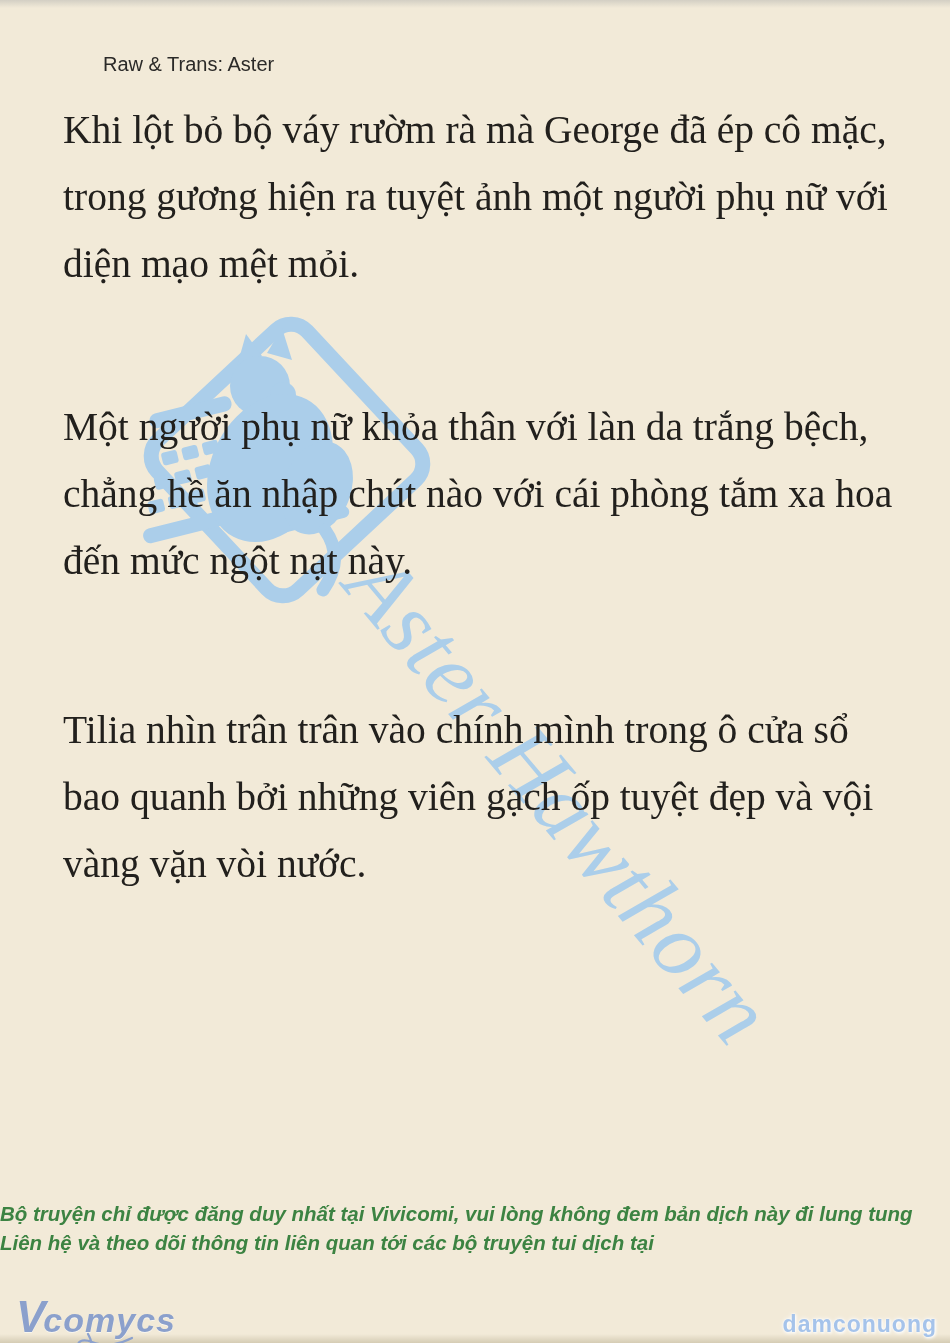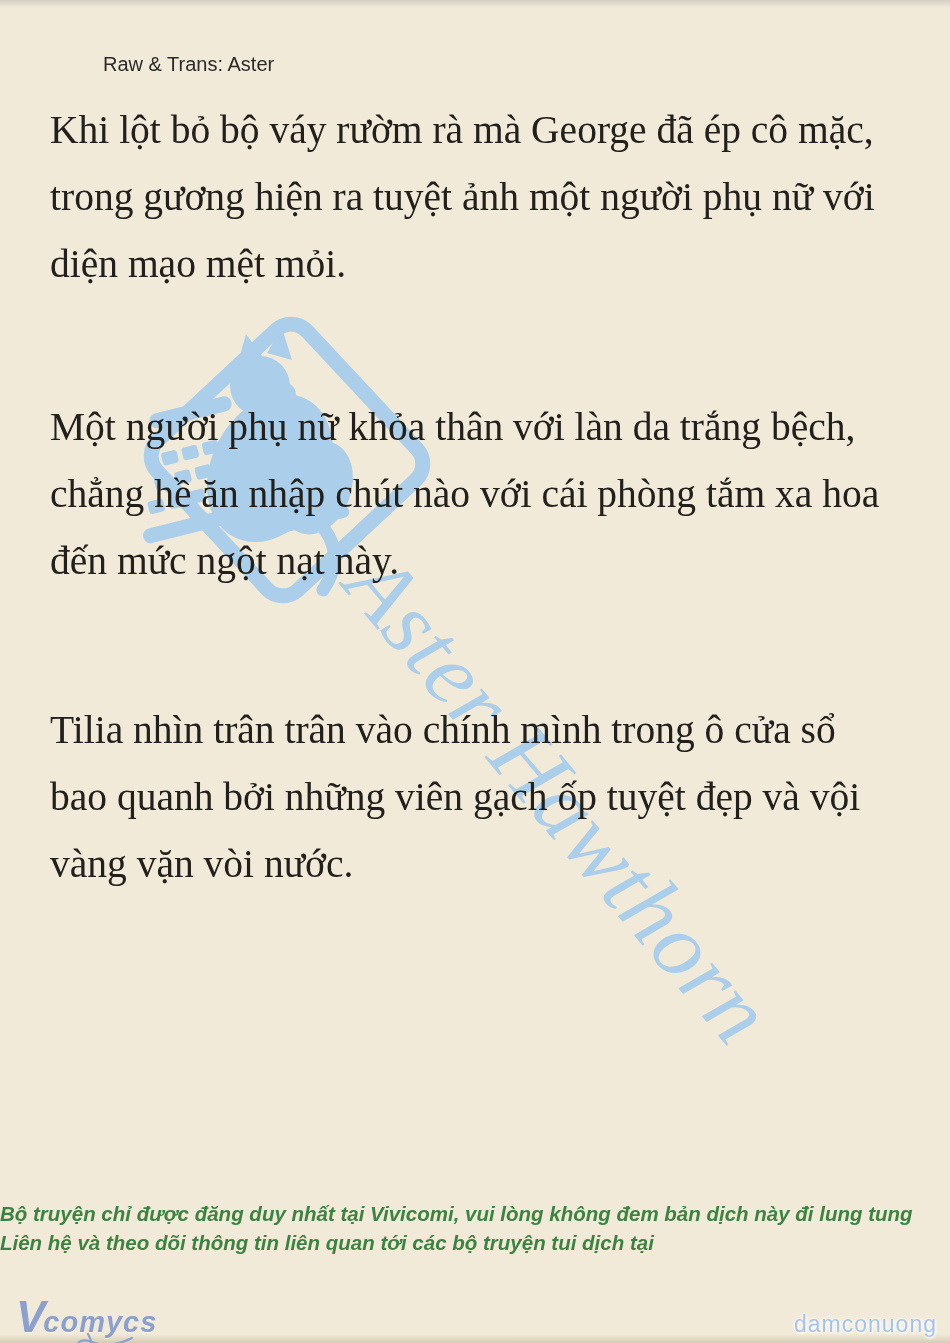--- a/index.html
+++ b/index.html
@@ -30,21 +30,21 @@
   .watermark{position:absolute;left:0;top:0;z-index:1;}
   .stamp{position:absolute;left:95px;top:298px;width:380px;height:340px;}
   .wm-text{
     position:absolute;left:402px;top:536px;
     font-style:italic;font-size:92px;line-height:1.05;
     color:#abceea;white-space:nowrap;letter-spacing:1px;
     transform:rotate(50deg);transform-origin:0 0;
   }
   
   .para{
-    position:absolute;left:50px;width:830px;z-index:2;
+    position:absolute;left:63px;width:830px;z-index:2;
     font-size:39.5px;line-height:67px;color:#22201d;
   }
   .para .line{white-space:nowrap;}
   .p1{top:97px;}
   .p2{top:394px;}
   .p3{top:697px;}
   
   .footer{
     position:absolute;left:0;top:1199px;width:950px;z-index:2;
     font-family:"Liberation Sans","DejaVu Sans",sans-serif;
@@ -55,26 +55,26 @@
   .footer .fline{white-space:nowrap;}
   
   .vcomycs{
     position:absolute;left:16px;top:1292px;z-index:2;
     font-family:"Liberation Sans","DejaVu Sans",sans-serif;
     font-style:italic;font-weight:bold;color:#8ba0cc;
     white-space:nowrap;
     text-shadow:0 1px 0 rgba(255,255,255,.55);
   }
   .vcomycs .v{font-size:44px;letter-spacing:-2px;}
-  .vcomycs .rest{font-size:29px;letter-spacing:1px;text-align:right;}
+  .vcomycs .rest{font-size:34px;letter-spacing:1px;text-align:right;}
   .vcomycs .flourish{position:absolute;left:58px;top:40px;}
   .damconuong{
     position:absolute;right:13px;top:1311px;z-index:2;
     font-family:"Liberation Sans","DejaVu Sans",sans-serif;
-    font-weight:normal;font-size:23px;letter-spacing:1px;
+    font-weight:bold;font-size:23px;letter-spacing:1px;
     color:#a5c3ea;
     text-shadow:0 0 2px #fff,0 0 5px #fff,1px 1px 3px rgba(255,255,255,.9);
     white-space:nowrap;
   }
 </style>
 </head>
 <body>
 
 <div class="top-band"></div>
 

